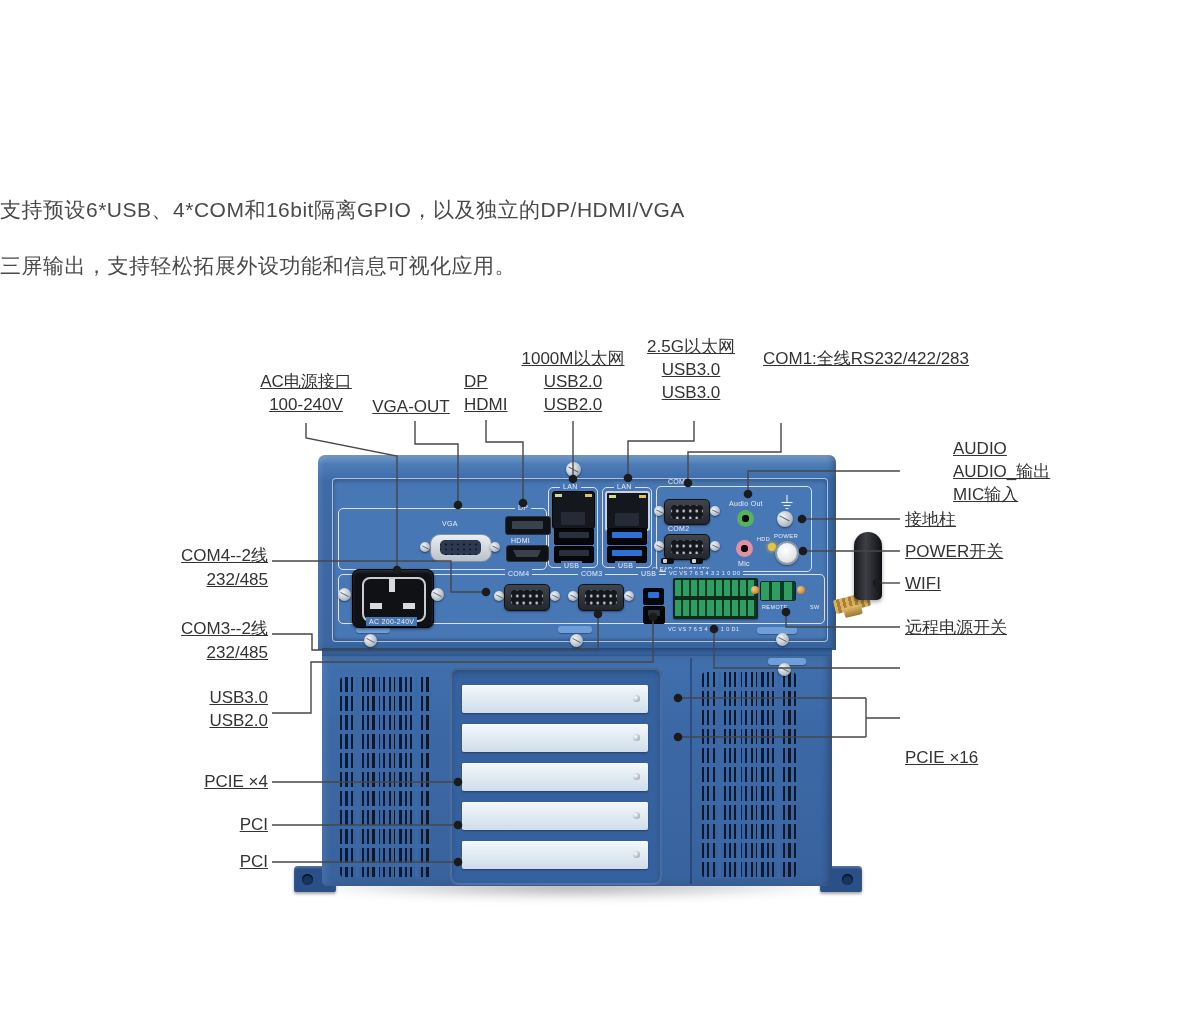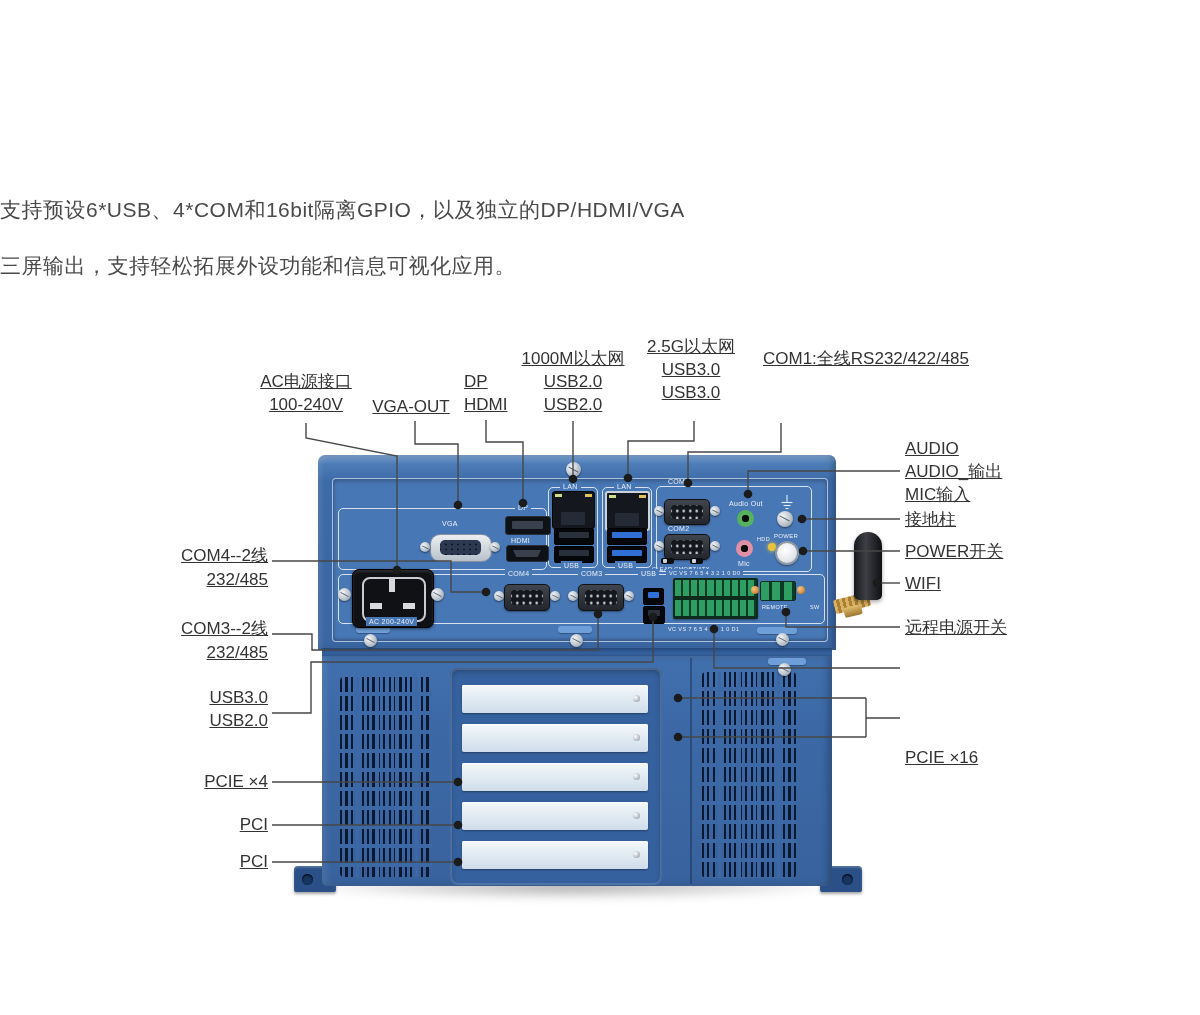--- a/index.html
+++ b/index.html
@@ -349,23 +349,23 @@
     <div>1000M以太网</div>
     <div>USB2.0</div>
     <div>USB2.0</div>
   </div>
   <div class="co center" style="left:632px;top:335px;width:118px;">
     <div>2.5G以太网</div>
     <div>USB3.0</div>
     <div>USB3.0</div>
   </div>
   <div class="co" style="left:763px;top:347px;line-height:24px;">
-    <div>COM1:全线RS232/422/485</div>
-  </div>
-  <div class="co" style="left:905px;top:437px;">
+    <div>COM1:全线RS232/422/283</div>
+  </div>
+  <div class="co" style="left:953px;top:437px;">
     <div>AUDIO</div>
     <div>AUDIO_输出</div>
     <div>MIC输入</div>
   </div>
   <div class="co" style="left:905px;top:508px;">
     <div>接地柱</div>
   </div>
   <div class="co" style="left:905px;top:540px;">
     <div>POWER开关</div>
   </div>

